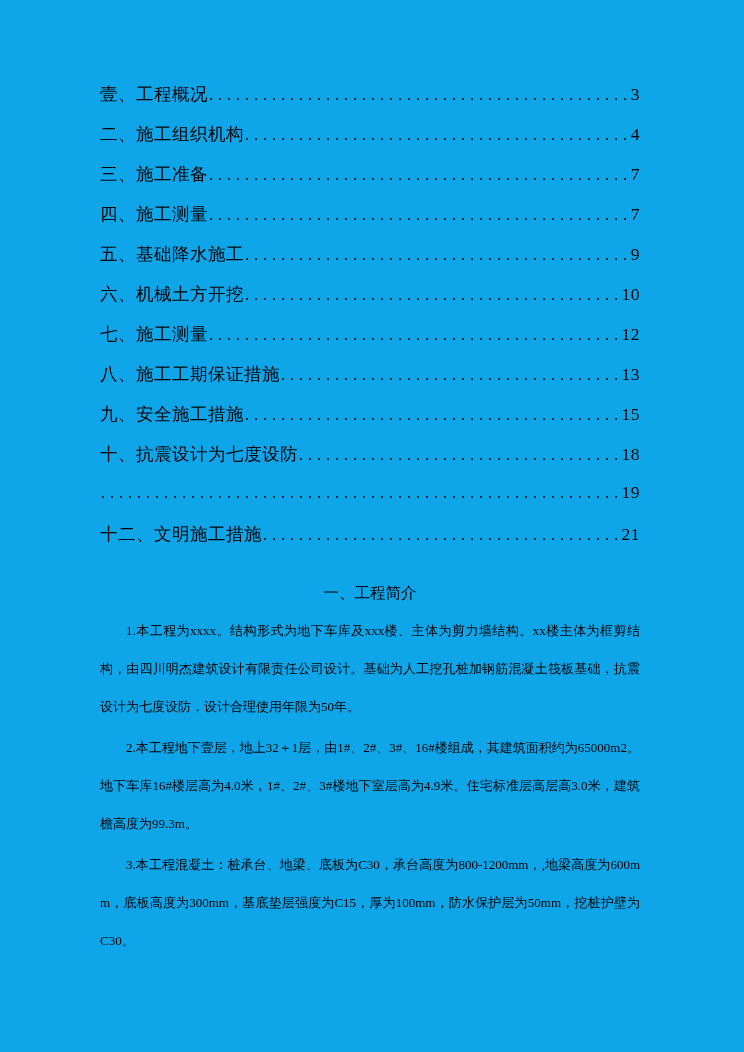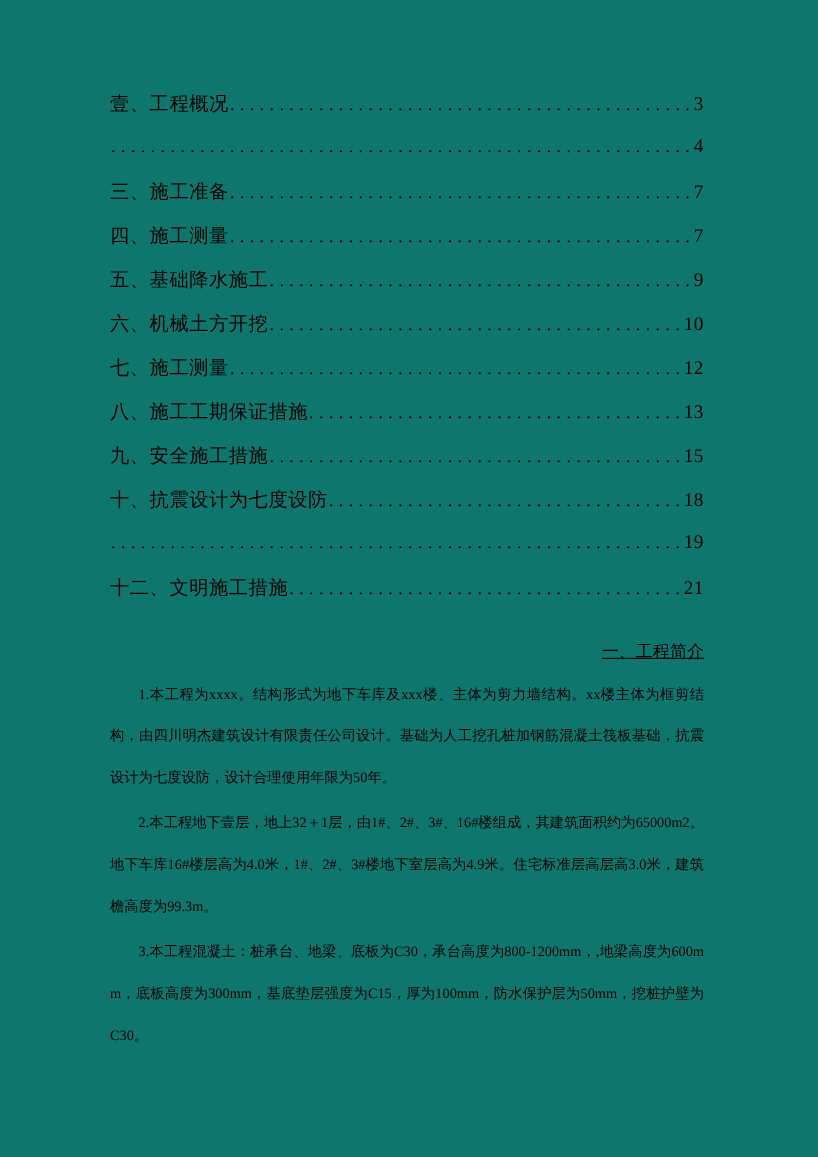--- a/index.html
+++ b/index.html
@@ -7,21 +7,21 @@
   body {
     width: 744px;
     height: 1052px;
     font-family: "Liberation Serif", "DejaVu Serif", serif;
     color: #000000;
     overflow: hidden;
   }
   .page {
     width: 744px;
     height: 1052px;
-    background: #0f766e;
+    background: #0ea5e9;
     padding: 82px 104px 40px 100px;
   }
   
   .toc { width: 100%; }
   .toc-row {
     display: flex;
     align-items: baseline;
     height: 40px;
     font-size: 17.5px;
     letter-spacing: 0.5px;
@@ -34,22 +34,21 @@
     white-space: nowrap;
     margin: 0 1px;
     font-size: 16px;
   }
   .toc-page { flex: 0 0 auto; }
   
   .doc-body { margin-top: 12px; }
   .section-title {
     font-size: 15.5px;
     line-height: 38px;
-    text-align: right;
-    text-decoration: underline;
+    text-align: center;
   }
   .para {
     font-size: 13px;
     line-height: 38px;
     text-align: justify;
     text-indent: 2em;
     word-break: break-all;
   }
   .para + .para { margin-top: 3px; }
 </style>
@@ -60,20 +59,21 @@
 
   <div class="toc">
 
     <div class="toc-row">
       <span class="toc-label">壹、工程概况</span>
       <span class="toc-dots">. . . . . . . . . . . . . . . . . . . . . . . . . . . . . . . . . . . . . . . . . . . . . . . . . . . . . . . . . . . . . . . . . . . . . . . . . . . . . . . . </span>
       <span class="toc-page">3</span>
     </div>
 
     <div class="toc-row">
+      <span class="toc-label">二、施工组织机构</span>
       <span class="toc-dots">. . . . . . . . . . . . . . . . . . . . . . . . . . . . . . . . . . . . . . . . . . . . . . . . . . . . . . . . . . . . . . . . . . . . . . . . . . . . . . . . </span>
       <span class="toc-page">4</span>
     </div>
 
     <div class="toc-row">
       <span class="toc-label">三、施工准备</span>
       <span class="toc-dots">. . . . . . . . . . . . . . . . . . . . . . . . . . . . . . . . . . . . . . . . . . . . . . . . . . . . . . . . . . . . . . . . . . . . . . . . . . . . . . . . </span>
       <span class="toc-page">7</span>
     </div>
 

